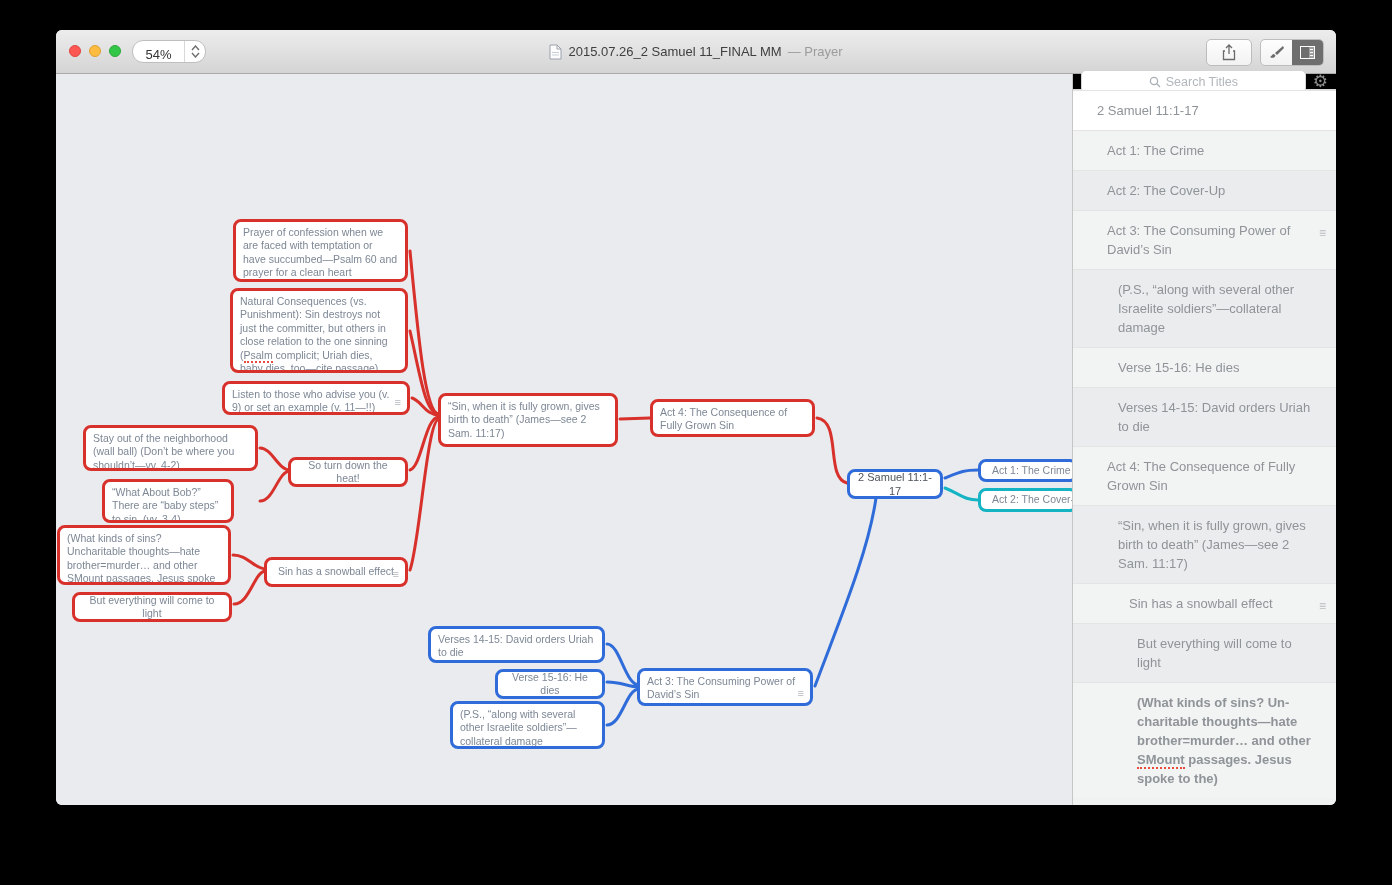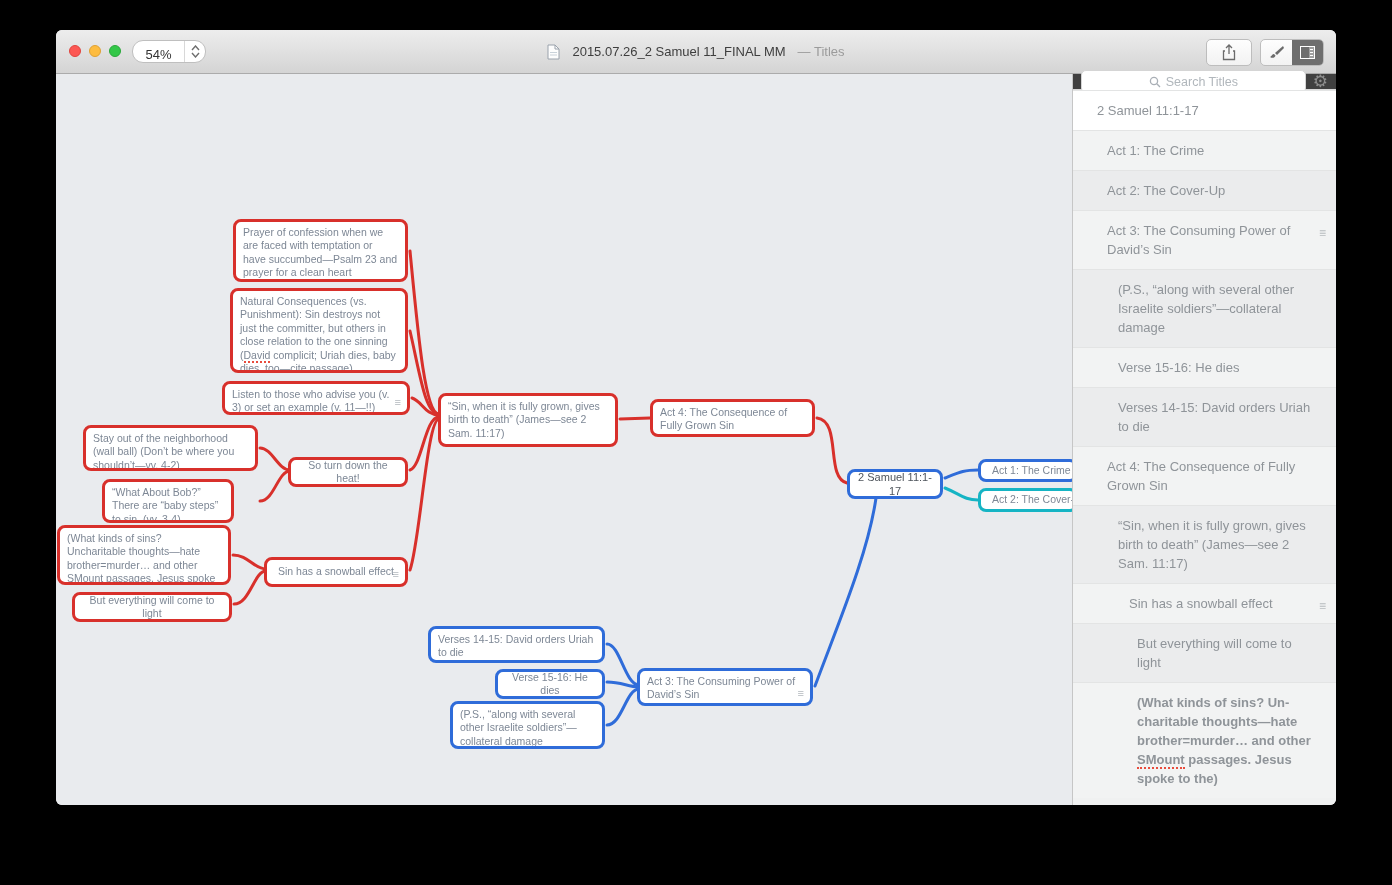--- a/index.html
+++ b/index.html
@@ -14,21 +14,21 @@
   .light.red{background:#fc5753;border:1px solid #e0443e;box-sizing:border-box;}
   .light.yellow{background:#fdbc40;border:1px solid #dfa133;box-sizing:border-box;}
   .light.green{background:#33c748;border:1px solid #2aa83b;box-sizing:border-box;}
   #zoom-stepper{position:absolute;left:76px;top:10px;width:74px;height:23px;background:#fff;
     border:1px solid #bfbfbf;border-radius:11px;display:flex;align-items:flex-end;box-sizing:border-box;}
   #zoom-stepper .zval{flex:1;text-align:center;font-size:13px;color:#333;}
   #zoom-stepper .chev{width:20px;height:100%;border-left:1px solid #d8d8d8;display:flex;
     flex-direction:column;align-items:center;justify-content:center;gap:1px;}
   .chev svg{display:block;}
   #title-center{position:absolute;left:0;right:0;top:0;height:43px;display:flex;align-items:center;
-    justify-content:center;gap:12px;pointer-events:none;}
+    justify-content:center;gap:6px;pointer-events:none;}
   #title-center .tmain{font-size:13px;color:#3e3e3e;}
   #title-center .tedited{font-size:13px;color:#9b9b9b;}
   #toolbar-right{position:absolute;right:12px;top:9px;display:flex;gap:8px;align-items:center;}
   .tbtn{height:25px;background:linear-gradient(#fefefe,#f2f2f2);border:1px solid #bdbdbd;
     border-radius:5px;display:flex;align-items:center;justify-content:center;}
   #share-btn{width:44px;}
   #seg{display:flex;width:62px;padding:0;overflow:hidden;}
   #seg .segl{width:31px;height:100%;display:flex;align-items:center;justify-content:center;}
   #seg .segr{width:31px;height:100%;background:#6e6e6e;display:flex;align-items:center;justify-content:center;}
   
@@ -38,21 +38,21 @@
   .node{position:absolute;background:#fff;border:3px solid;border-radius:8px;box-sizing:border-box;
     padding:4px 7px;font-size:10.5px;line-height:1.28;color:#7d8795;overflow:hidden;}
   .node.center{display:flex;align-items:center;justify-content:center;text-align:center;padding:12px 6px;}
   .node.nowrap{white-space:nowrap;display:flex;align-items:center;padding-left:11px;}
   .node.root{font-size:11px;color:#4f555c;}
   .node .notes{position:absolute;right:6px;bottom:4px;font-size:11px;color:#b3b9be;line-height:1;}
   .sp{border-bottom:2px dotted #e84c3d;}
   
   #sidebar{position:relative;width:264px;height:100%;background:#f0f1f1;border-left:1px solid #c6c6c6;
     box-sizing:border-box;display:flex;flex-direction:column;}
-  #sb-header{height:16px;background:#404040;border-bottom:1px solid #d9d9d9;display:flex;
+  #sb-header{height:16px;background:#000000;border-bottom:1px solid #d9d9d9;display:flex;
     align-items:center;padding:0 8px;gap:7px;box-sizing:border-box;}
   #search-field{flex:1;height:21px;background:#fff;border:1px solid #d5d5d5;border-radius:5px;
     display:flex;align-items:center;justify-content:center;gap:5px;color:#b1b7bc;font-size:12.5px;}
   #gear{font-size:17px;color:#8e8e8e;line-height:1;}
   #rows{position:relative;flex:1;overflow:hidden;}
   .srow{position:relative;box-sizing:border-box;padding:10px 20px 10px 24px;font-size:13px;
     line-height:19px;color:#8f9499;border-top:1px solid #e3e4e4;}
   .srow:first-child{border-top:none;color:#1d1d1f;}
   .srow .notes{position:absolute;right:10px;top:16px;font-size:12px;color:#b7bbbe;line-height:1;}
   #gutter{position:absolute;left:0;top:0;pointer-events:none;}
@@ -79,21 +79,21 @@
       </span>
     </div>
     <div id="title-center">
       <svg width="13" height="16" viewBox="0 0 13 16">
         <path d="M1,1 h7 l4,4 v10 h-11 z" fill="#fdfdfd" stroke="#9aa2ac" stroke-width="1"></path>
         <path d="M8,1 v4 h4" fill="none" stroke="#9aa2ac" stroke-width="1"></path>
         <rect x="3" y="8" width="7" height="1" fill="#c9d2da"></rect>
           <rect x="3" y="10.5" width="7" height="1" fill="#c9d2da"></rect>
       </svg>
       <span class="tmain">2015.07.26_2 Samuel 11_FINAL MM</span>
-      <span class="tedited">— Titles</span>
+      <span class="tedited">— Prayer</span>
     </div>
     <div id="toolbar-right">
       <div class="tbtn" id="share-btn">
         <svg width="14" height="17" viewBox="0 0 14 17">
           <path d="M3,7 h-1.5 v8.5 h11 v-8.5 h-1.5" fill="none" stroke="#6b6b6b" stroke-width="1.3"></path>
           <path d="M7,10 v-8 M4,4 l3,-3 3,3" fill="none" stroke="#6b6b6b" stroke-width="1.3"></path>
         </svg>
       </div>
       <div class="tbtn" id="seg">
         <span class="segl">
@@ -130,23 +130,23 @@
           <path d="M564,345 L594,344" stroke="#d8302b" stroke-width="3" fill="none" stroke-linecap="round"></path>
           <path d="M761,344 C786,347 769,404 791,409" stroke="#d8302b" stroke-width="3" fill="none" stroke-linecap="round"></path>
           <path d="M820,424 C812,480 782,550 759,612" stroke="#2f6cd9" stroke-width="3" fill="none" stroke-linecap="round"></path>
           <path d="M583,611 C569,611 564,570 551,570" stroke="#2f6cd9" stroke-width="3" fill="none" stroke-linecap="round"></path>
           <path d="M583,613 C572,613 566,608 551,608" stroke="#2f6cd9" stroke-width="3" fill="none" stroke-linecap="round"></path>
           <path d="M583,615 C570,615 566,651 551,651" stroke="#2f6cd9" stroke-width="3" fill="none" stroke-linecap="round"></path>
           <path d="M889,404 C904,398 908,396 922,396" stroke="#2f6cd9" stroke-width="3" fill="none" stroke-linecap="round"></path>
           <path d="M889,414 C904,420 908,426 922,426" stroke="#15b4c4" stroke-width="3" fill="none" stroke-linecap="round"></path>
         </svg>
       <div id="nodes">
-          <div class="node" style="left: 177px; top: 145px; width: 175px; height: 63px; border-color: rgb(216, 48, 43);"><span class="lbl">Prayer of confession when we are faced with temptation or have succumbed—Psalm 23 and prayer for a clean heart</span></div>
-          <div class="node" style="left: 174px; top: 214px; width: 178px; height: 85px; border-color: rgb(216, 48, 43);"><span class="lbl">Natural Consequences (vs. Punishment): Sin destroys not just the committer, but others in close relation to the one sinning (<span class="sp">David</span> complicit; Uriah dies, baby dies, too—cite passage)</span></div>
-          <div class="node" style="left: 166px; top: 307px; width: 188px; height: 34px; border-color: rgb(216, 48, 43);"><span class="lbl">Listen to those who advise you (v. 3) or set an example (v. 11—!!)</span><span class="notes">≡</span></div>
+          <div class="node" style="left: 177px; top: 145px; width: 175px; height: 63px; border-color: rgb(216, 48, 43);"><span class="lbl">Prayer of confession when we are faced with temptation or have succumbed—Psalm 60 and prayer for a clean heart</span></div>
+          <div class="node" style="left: 174px; top: 214px; width: 178px; height: 85px; border-color: rgb(216, 48, 43);"><span class="lbl">Natural Consequences (vs. Punishment): Sin destroys not just the committer, but others in close relation to the one sinning (<span class="sp">Psalm</span> complicit; Uriah dies, baby dies, too—cite passage)</span></div>
+          <div class="node" style="left: 166px; top: 307px; width: 188px; height: 34px; border-color: rgb(216, 48, 43);"><span class="lbl">Listen to those who advise you (v. 9) or set an example (v. 11—!!)</span><span class="notes">≡</span></div>
           <div class="node" style="left: 27px; top: 351px; width: 175px; height: 46px; border-color: rgb(216, 48, 43);"><span class="lbl">Stay out of the neighborhood (wall ball) (Don’t be where you shouldn’t—vv. 4-2)</span></div>
           <div class="node center" style="left: 232px; top: 383px; width: 120px; height: 27px; border-color: rgb(216, 48, 43);">
             <span class="lbl">So turn down the heat!</span>
           </div>
           <div class="node" style="left: 46px; top: 405px; width: 132px; height: 44px; border-color: rgb(216, 48, 43);"><span class="lbl">“What About Bob?” There are “baby steps” to sin. (vv. 3-4)</span></div>
           <div class="node" style="left: 1px; top: 451px; width: 174px; height: 60px; border-color: rgb(216, 48, 43);"><span class="lbl">(What kinds of sins? Uncharitable thoughts—hate brother=murder… and other <span class="sp">SMount</span> passages. Jesus spoke to the)</span></div>
           <div class="node center" style="left: 16px; top: 518px; width: 160px; height: 25px; border-color: rgb(216, 48, 43);">
             <span class="lbl">But everything will come to light</span>
           </div>
           <div class="node center" style="left: 208px; top: 483px; width: 144px; height: 27px; border-color: rgb(216, 48, 43);">

